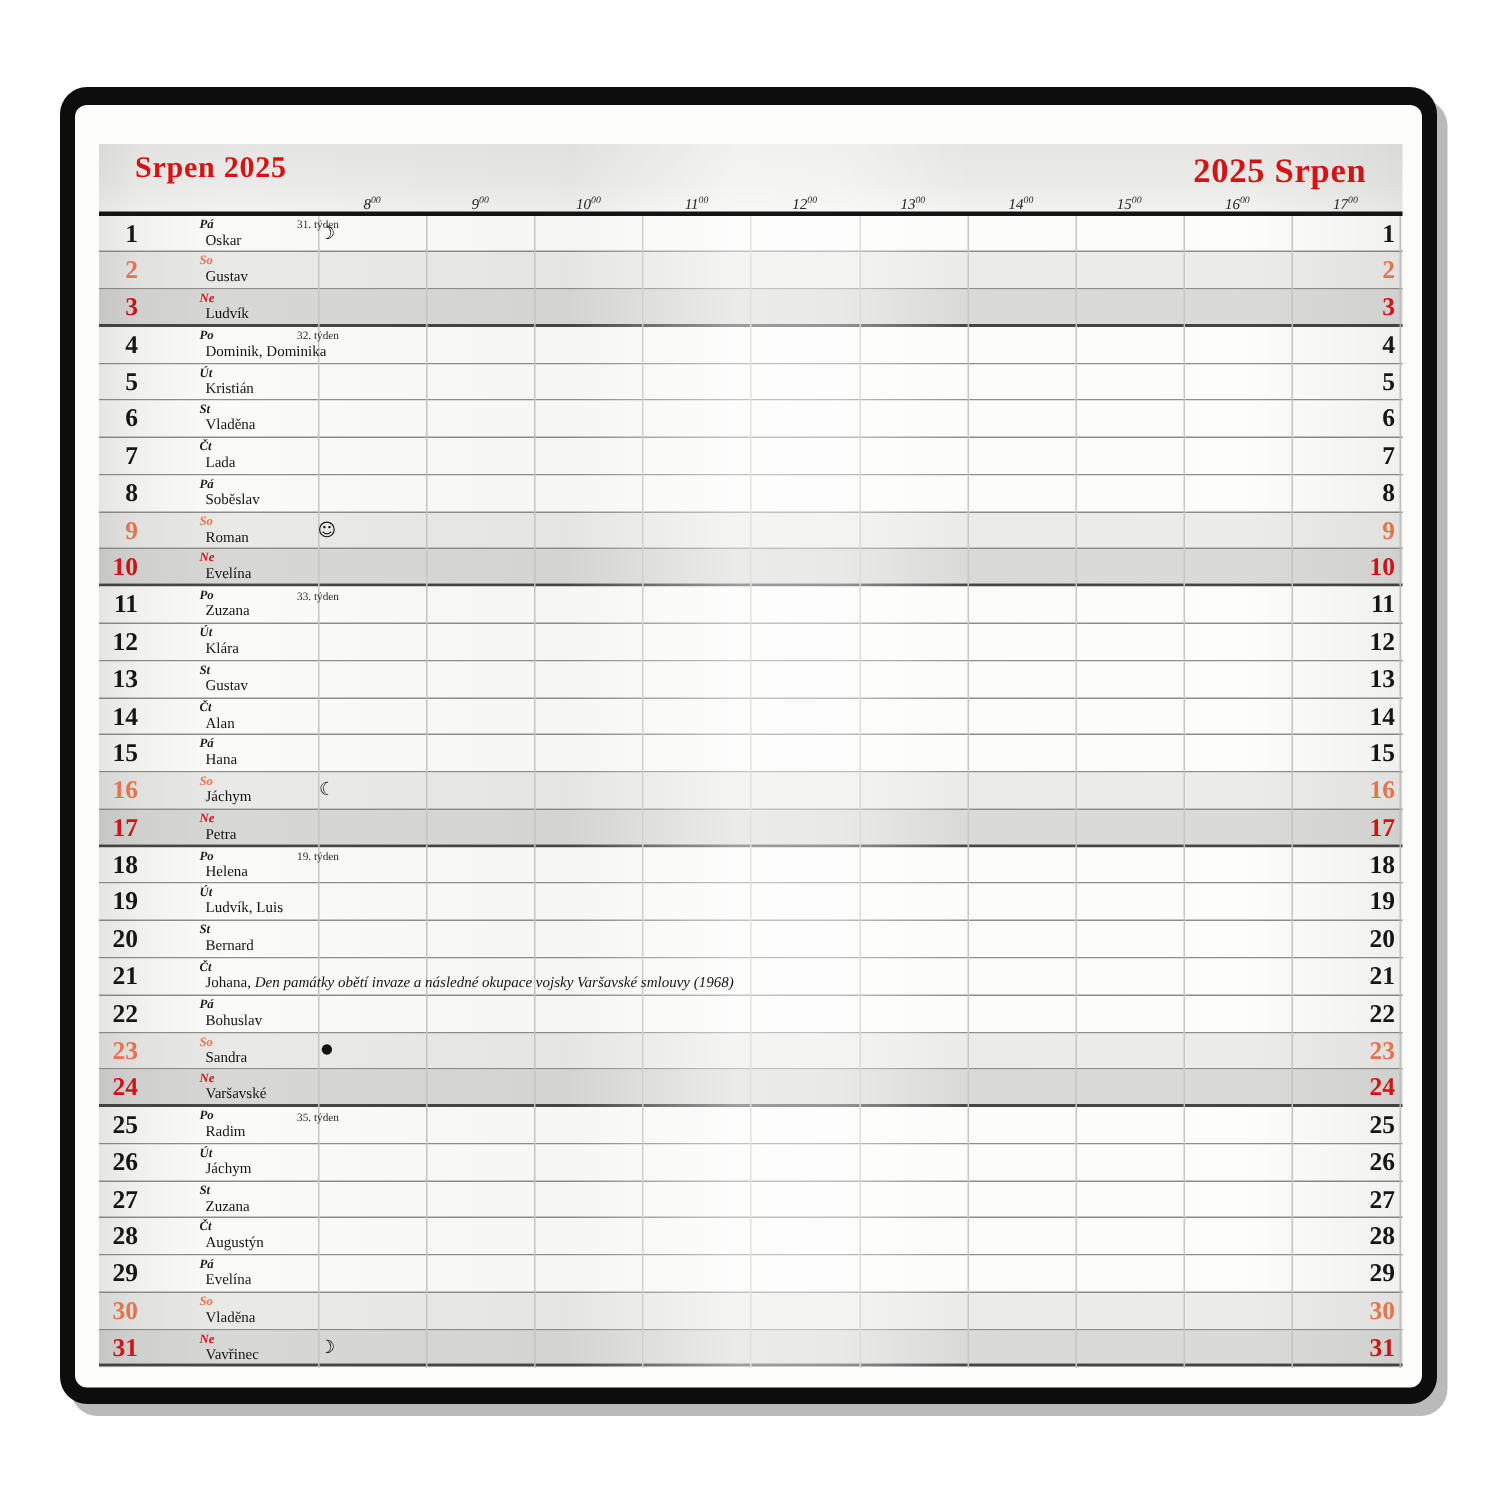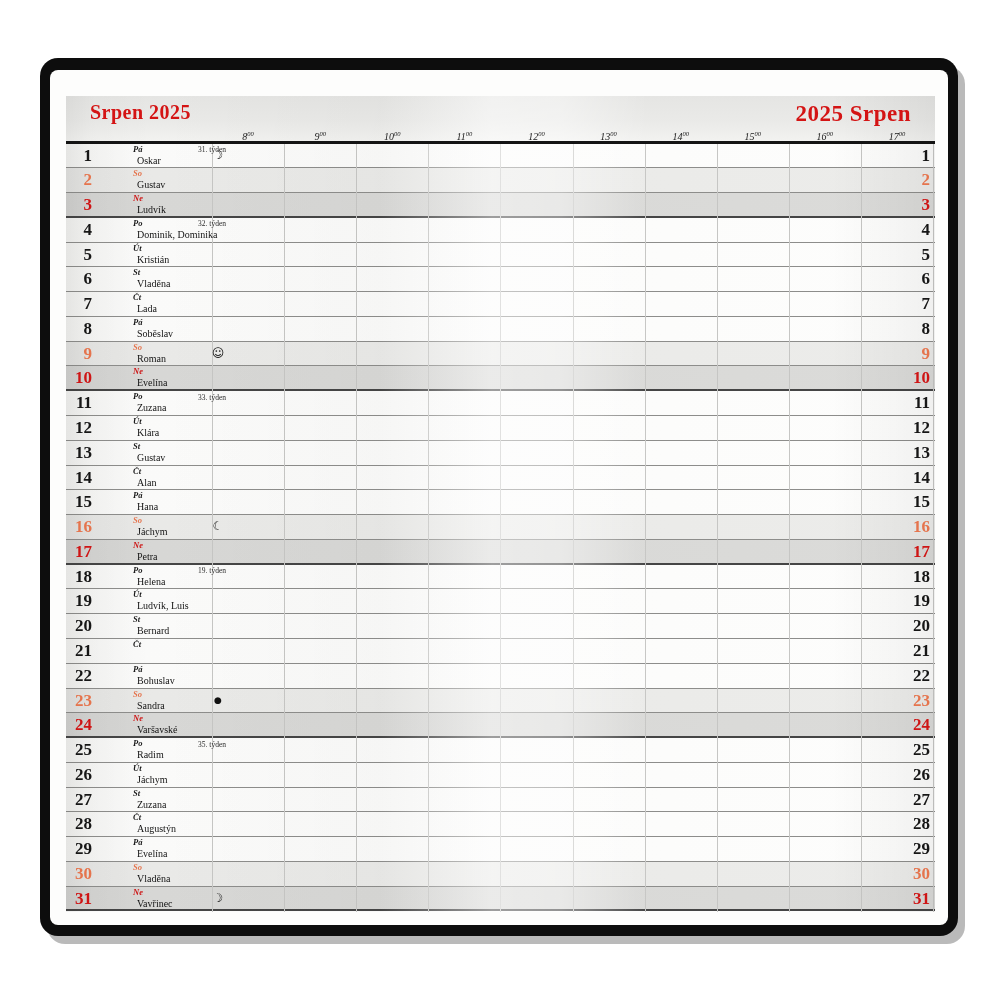--- a/index.html
+++ b/index.html
@@ -241,20 +241,21 @@
       </div>
       <div class="row weekday" style="top: 470.706px; height: 24.774px;">
         <div class="num">20</div>
         <div class="dow">St</div>
         <div class="nameline"><span>Bernard</span></div>
         <div class="rnum">20</div>
       </div>
       <div class="row weekday" style="top: 495.48px; height: 24.774px;">
         <div class="num">21</div>
         <div class="dow">Čt</div>
+        <div class="nameline"><span>Johana,</span><span class="note"> Den památky obětí invaze a následné okupace vojsky Varšavské smlouvy (1968)</span></div>
         <div class="rnum">21</div>
       </div>
       <div class="row weekday" style="top: 520.254px; height: 24.774px;">
         <div class="num">22</div>
         <div class="dow">Pá</div>
         <div class="nameline"><span>Bohuslav</span></div>
         <div class="rnum">22</div>
       </div>
       <div class="row saturday" style="top: 545.028px; height: 24.774px;">
         <div class="num">23</div>

